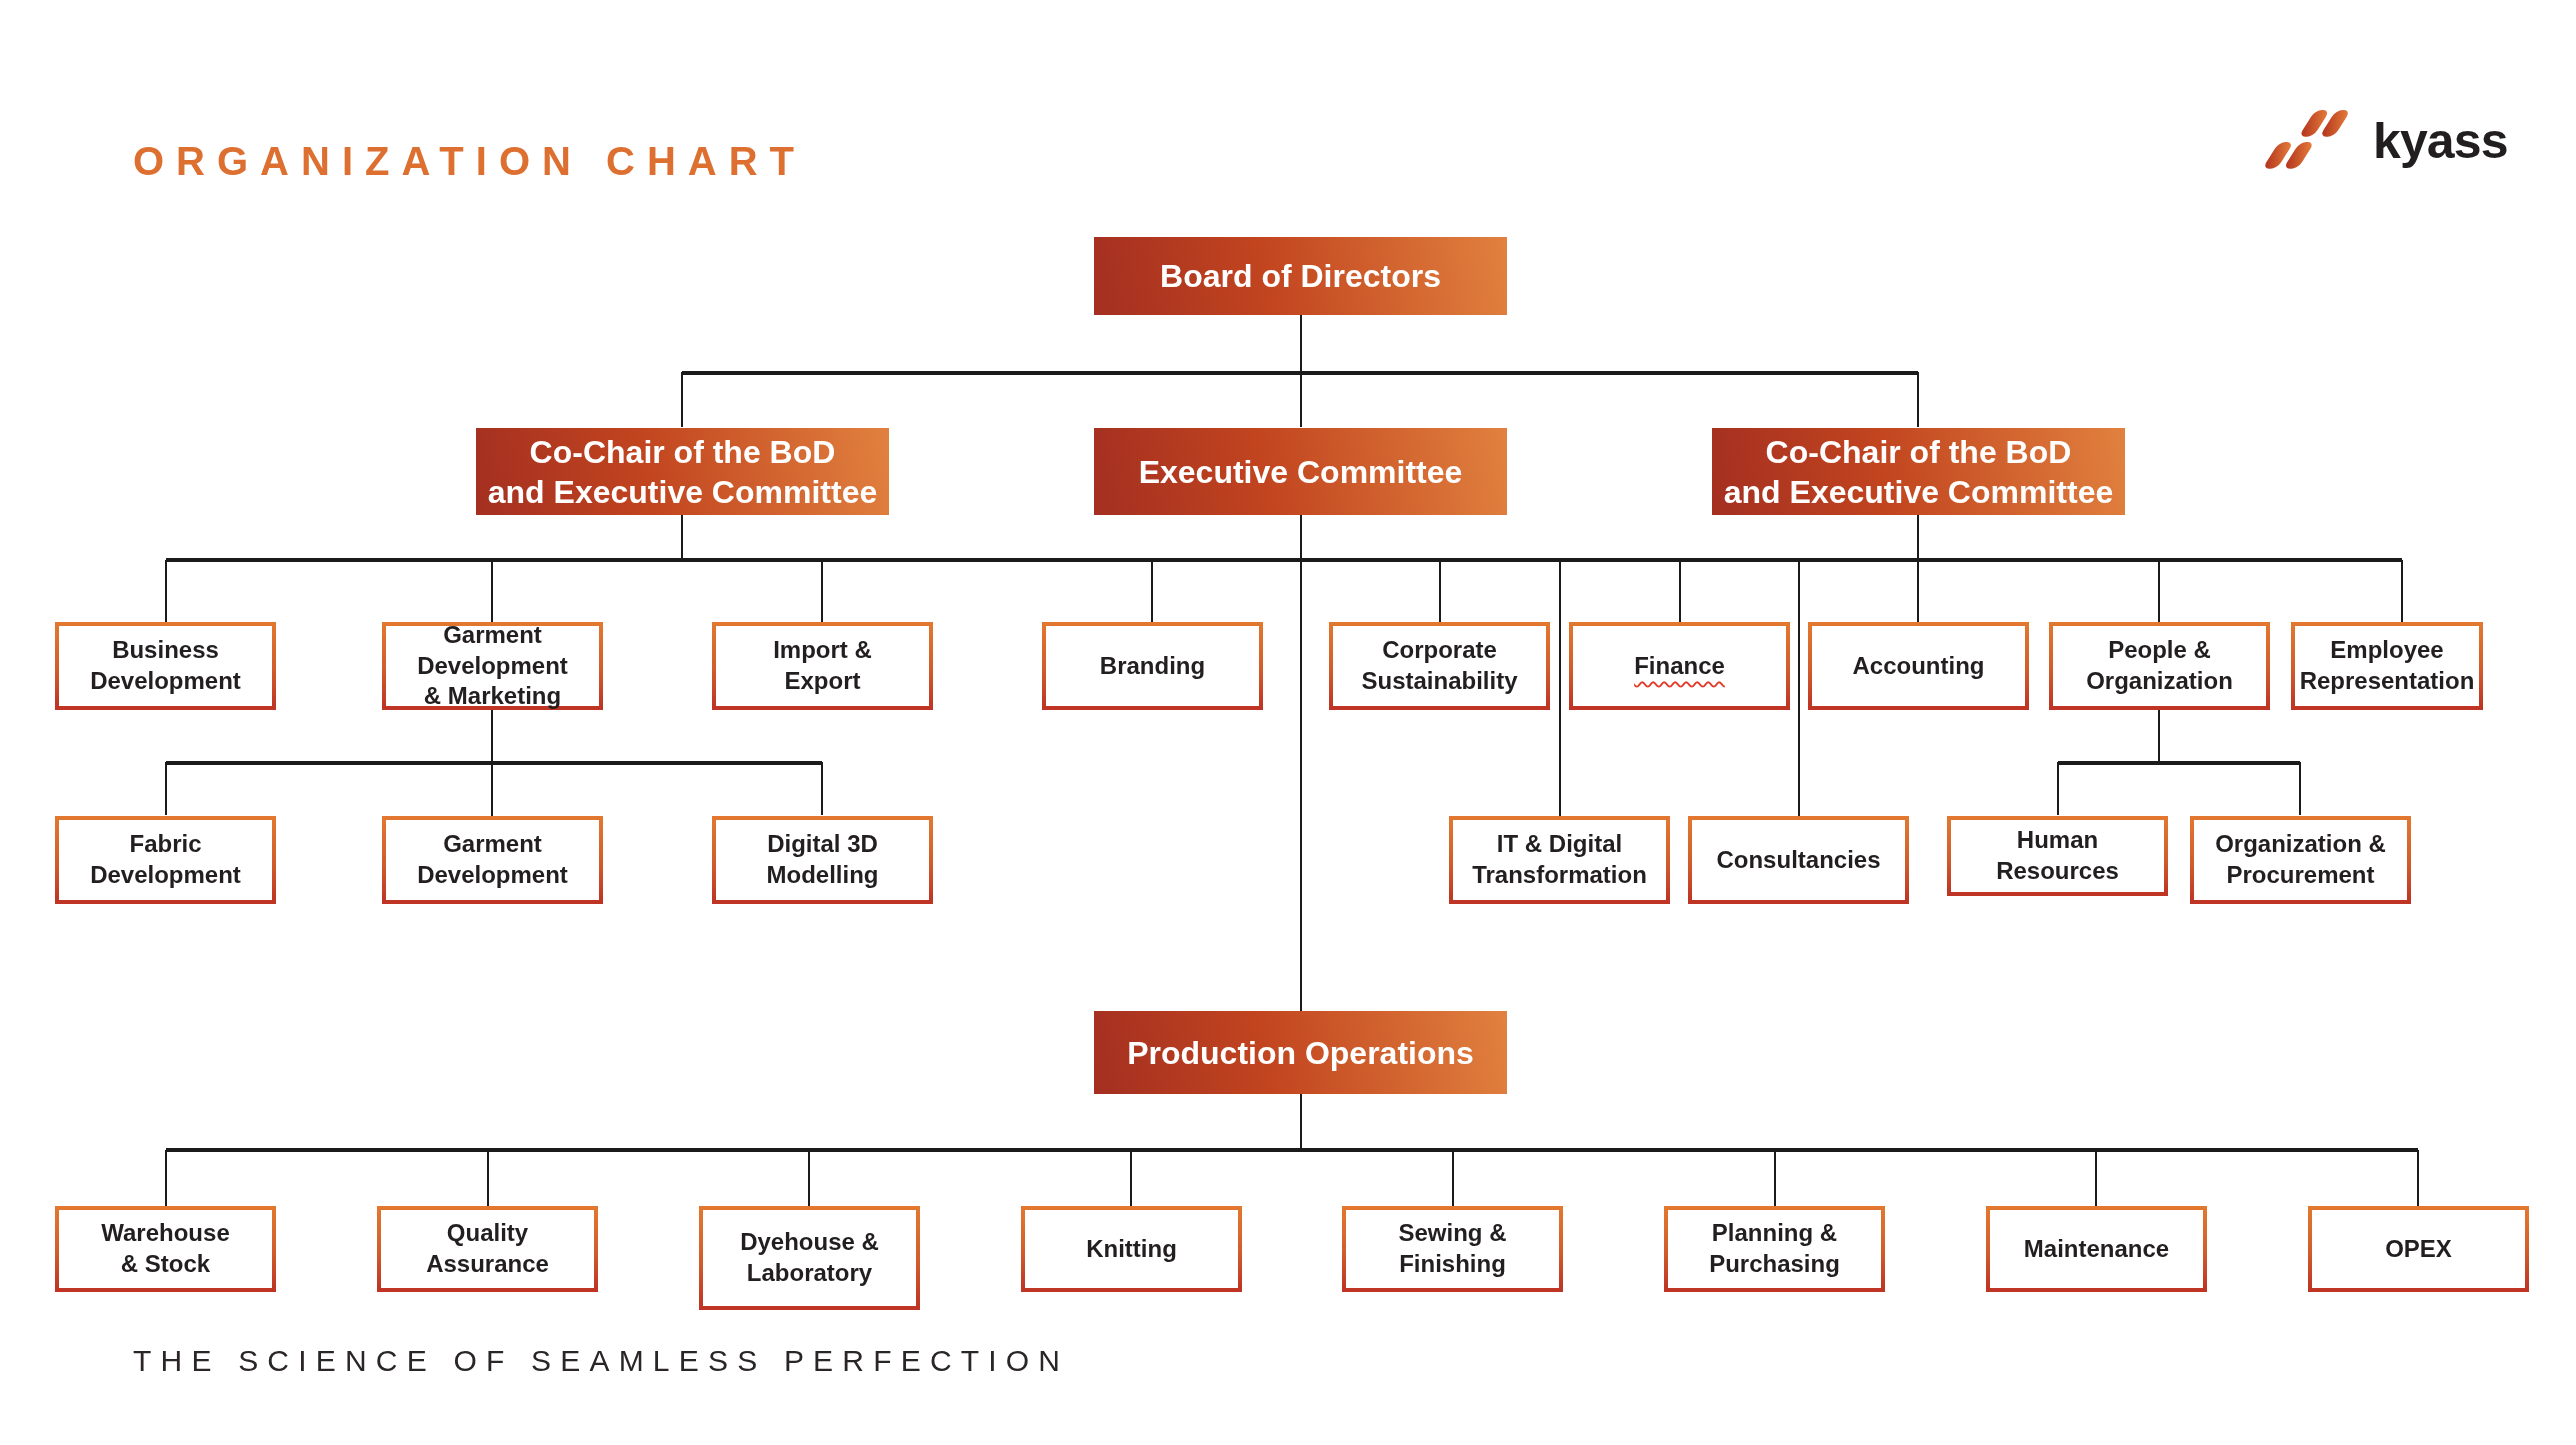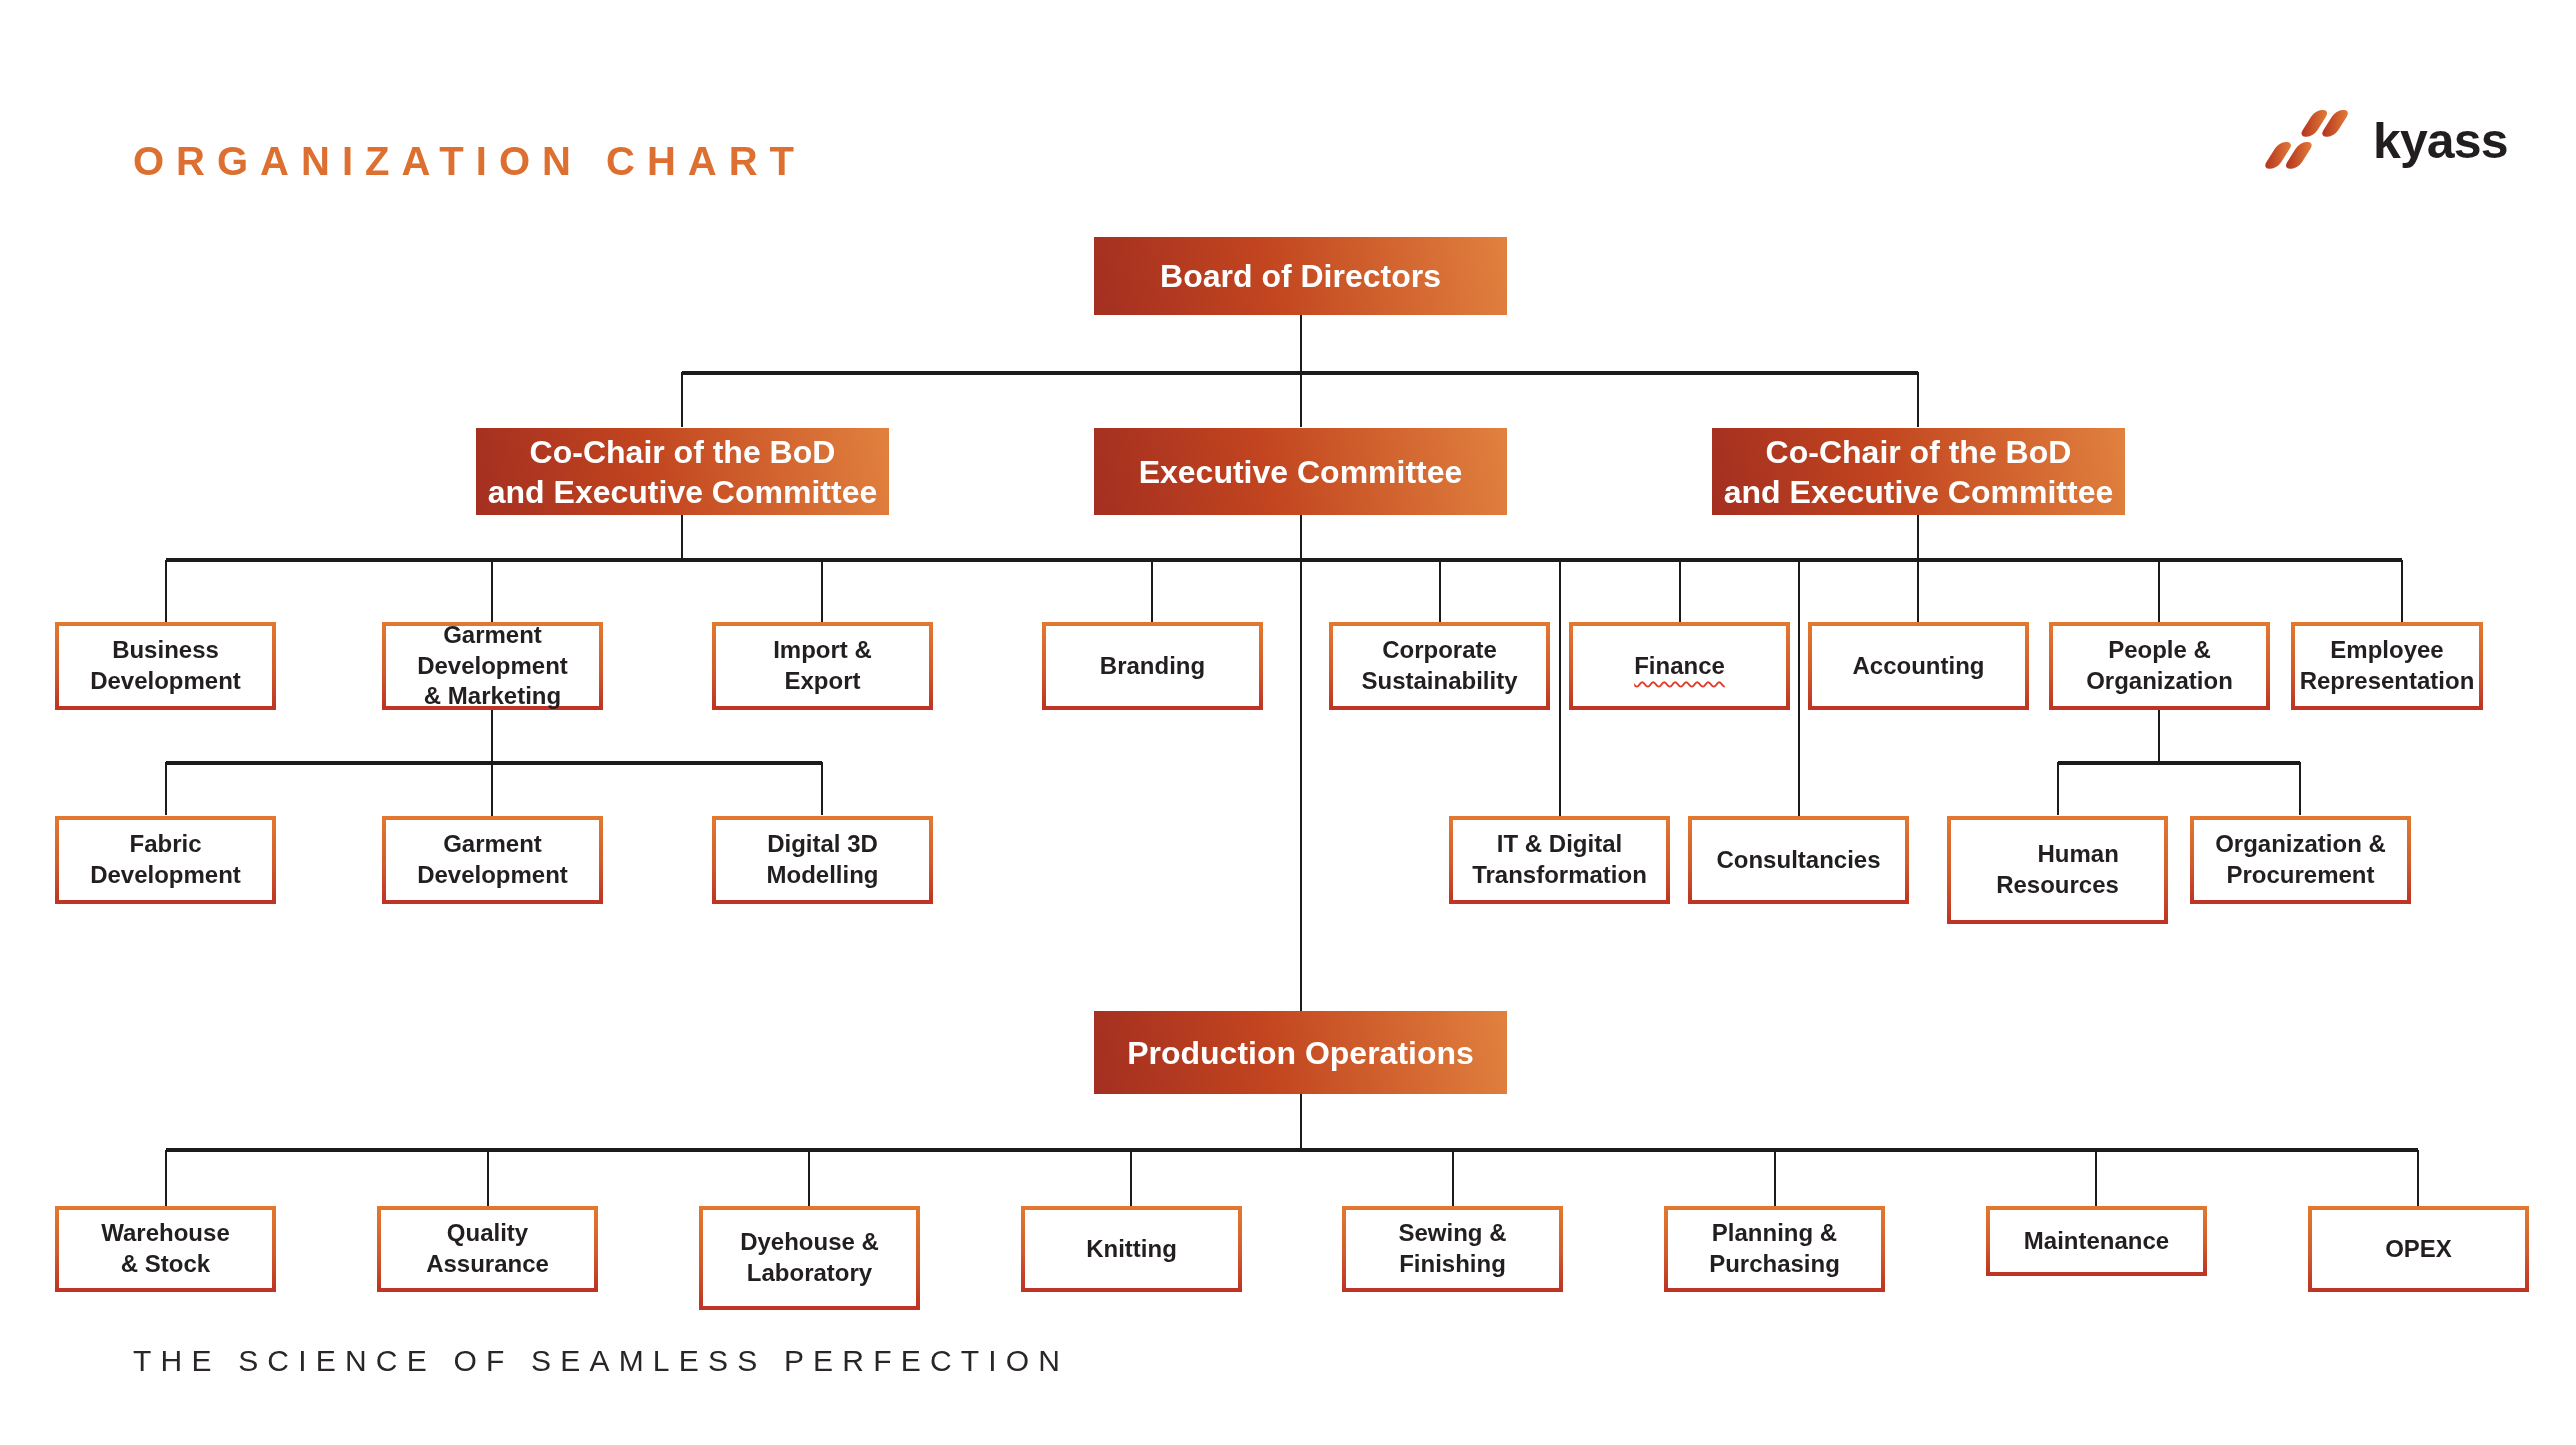--- a/index.html
+++ b/index.html
@@ -131,36 +131,36 @@
 Representation</span></div>
       <div class="node node--outline" style="left: 55px; top: 816px; width: 221px; height: 88px;"><span>Fabric
 Development</span></div>
       <div class="node node--outline" style="left: 382px; top: 816px; width: 221px; height: 88px;"><span>Garment
 Development</span></div>
       <div class="node node--outline" style="left: 712px; top: 816px; width: 221px; height: 88px;"><span>Digital 3D
 Modelling</span></div>
       <div class="node node--outline" style="left: 1449px; top: 816px; width: 221px; height: 88px;"><span>IT &amp; Digital
 Transformation</span></div>
       <div class="node node--outline" style="left: 1688px; top: 816px; width: 221px; height: 88px;"><span>Consultancies</span></div>
-      <div class="node node--outline" style="left: 1947px; top: 816px; width: 221px; height: 108px; text-align: right;"><span>Human
+      <div class="node node--outline" style="left: 1947px; top: 816px; width: 221px; height: 80px;"><span>Human
 Resources</span></div>
       <div class="node node--outline" style="left: 2190px; top: 816px; width: 221px; height: 88px;"><span>Organization &amp;
 Procurement</span></div>
       <div class="node node--filled" style="left: 1094px; top: 1011px; width: 413px; height: 83px;"><span>Production Operations</span></div>
       <div class="node node--outline" style="left: 55px; top: 1206px; width: 221px; height: 86px;"><span>Warehouse
 &amp; Stock</span></div>
       <div class="node node--outline" style="left: 377px; top: 1206px; width: 221px; height: 86px;"><span>Quality
 Assurance</span></div>
       <div class="node node--outline" style="left: 699px; top: 1206px; width: 221px; height: 104px;"><span>Dyehouse &amp;
 Laboratory</span></div>
       <div class="node node--outline" style="left: 1021px; top: 1206px; width: 221px; height: 86px;"><span>Knitting</span></div>
       <div class="node node--outline" style="left: 1342px; top: 1206px; width: 221px; height: 86px;"><span>Sewing &amp;
 Finishing</span></div>
       <div class="node node--outline" style="left: 1664px; top: 1206px; width: 221px; height: 86px;"><span>Planning &amp;
 Purchasing</span></div>
-      <div class="node node--outline" style="left: 1986px; top: 1206px; width: 221px; height: 70px;"><span>Maintenance</span></div>
+      <div class="node node--outline" style="left: 1986px; top: 1206px; width: 221px; height: 86px;"><span>Maintenance</span></div>
       <div class="node node--outline" style="left: 2308px; top: 1206px; width: 221px; height: 86px;"><span>OPEX</span></div>
     </div>
 
   <div class="footer-tagline">THE SCIENCE OF SEAMLESS PERFECTION</div>
 
 </div>
 
 
 </body></html>

